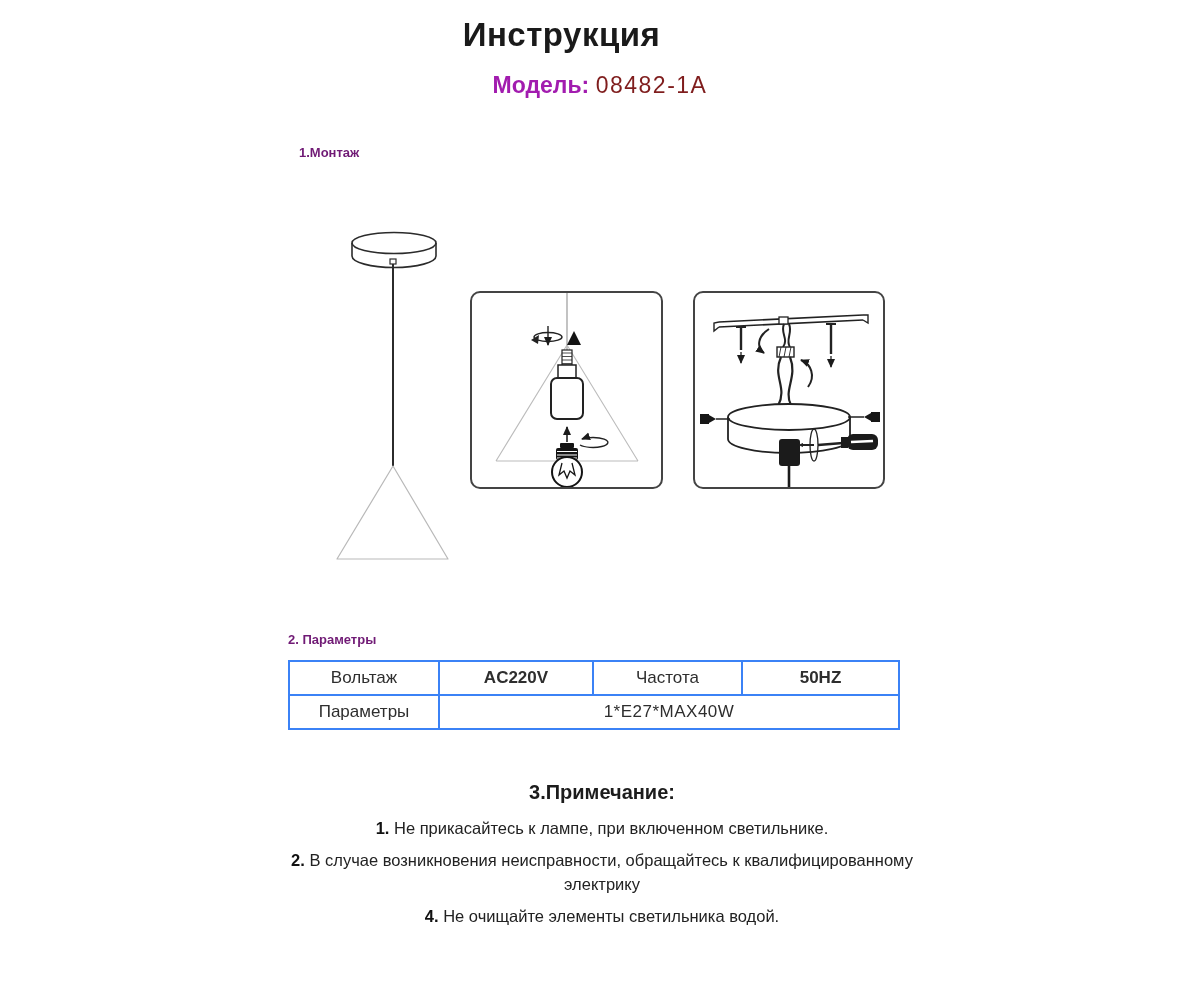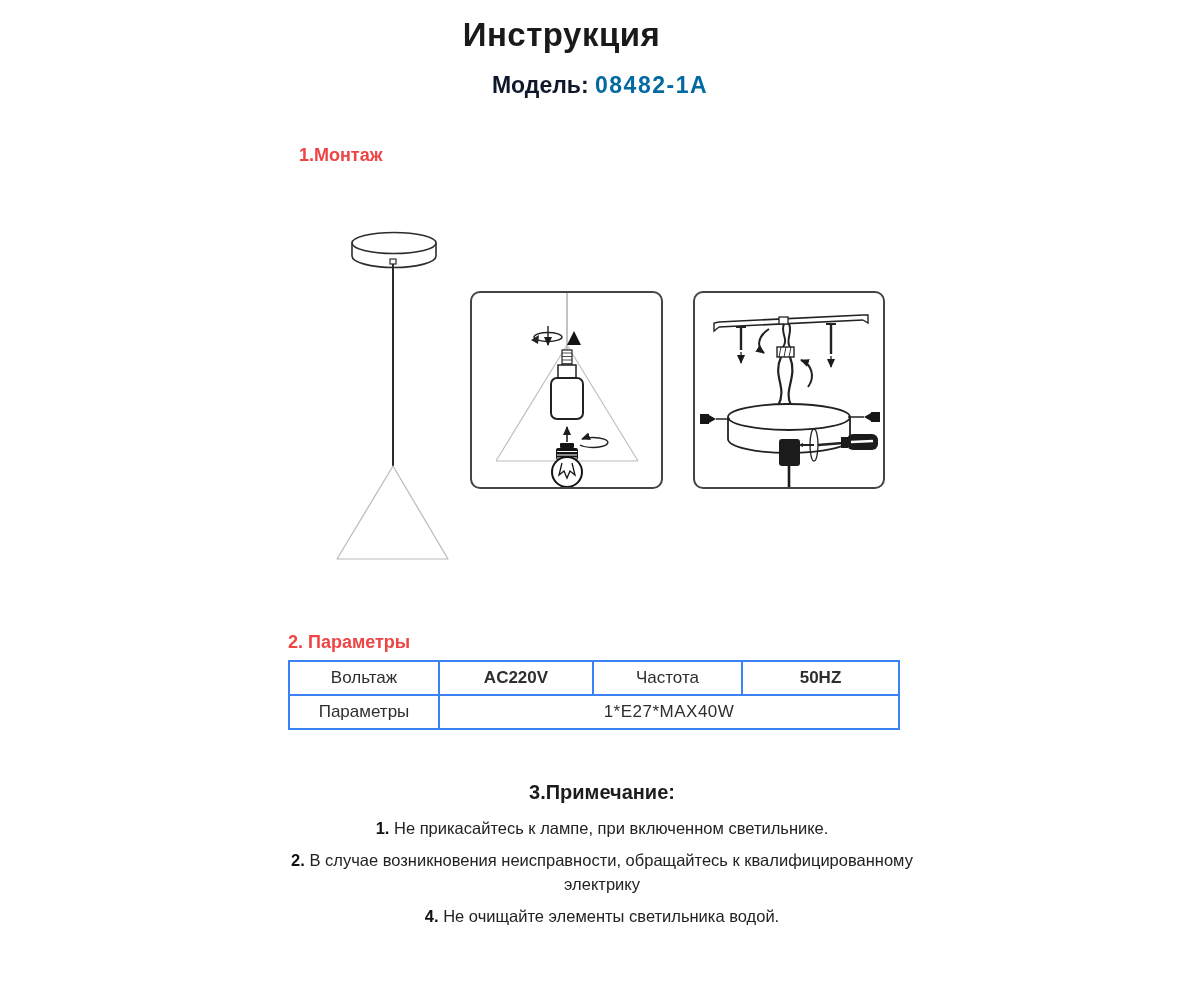--- a/index.html
+++ b/index.html
@@ -16,24 +16,24 @@
   .title {
     top: 16px; left: 0; width: 1123px;
     text-align: center;
     font-size: 33px; font-weight: bold;
     letter-spacing: 0.5px; margin: 0;
   }
   .model-line {
     top: 72px; left: 0; width: 1200px;
     text-align: center; font-size: 23px;
   }
-  .model-label { font-weight: bold; color: #0f172a; }
-  .model-value { font-weight: bold; color: #0369a1; letter-spacing: 1.5px; }
-
-  .sec-heading { font-size: 18px; font-weight: bold; color: #ef4444; margin: 0; }
+  .model-label { font-weight: bold; color: #a21caf; }
+  .model-value { font-weight: normal; color: #7f1d1d; letter-spacing: 1.5px; }
+
+  .sec-heading { font-size: 13px; font-weight: bold; color: #701a75; margin: 0; }
   .sec1 { left: 299px; top: 145px; }
   .sec2 { left: 288px; top: 632px; }
 
   .pendant-wrap { left: 330px; top: 226px; width: 135px; height: 345px; }
   .fig-box {
     width: 193px; height: 198px;
     border: 2px solid #444; border-radius: 10px;
     box-sizing: border-box; background: #fff;
   }
   .fig-mid   { left: 470px; top: 291px; }

